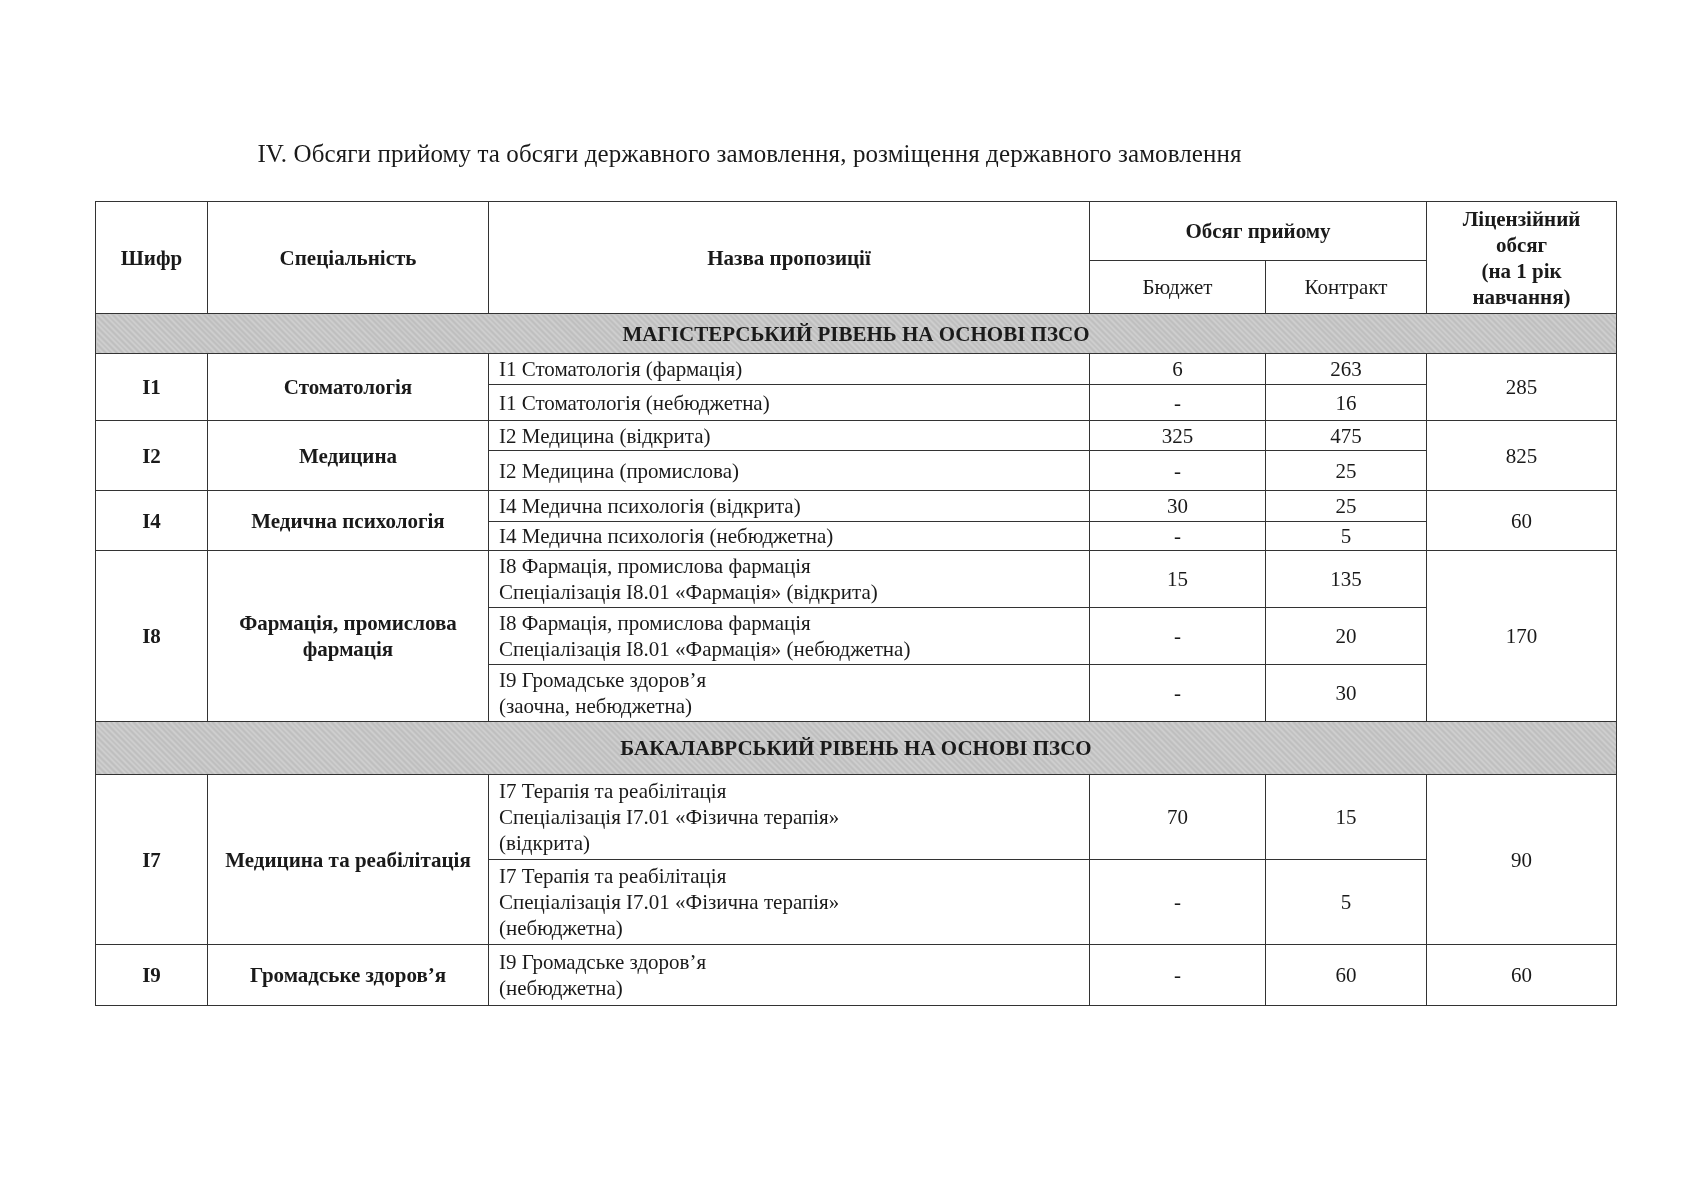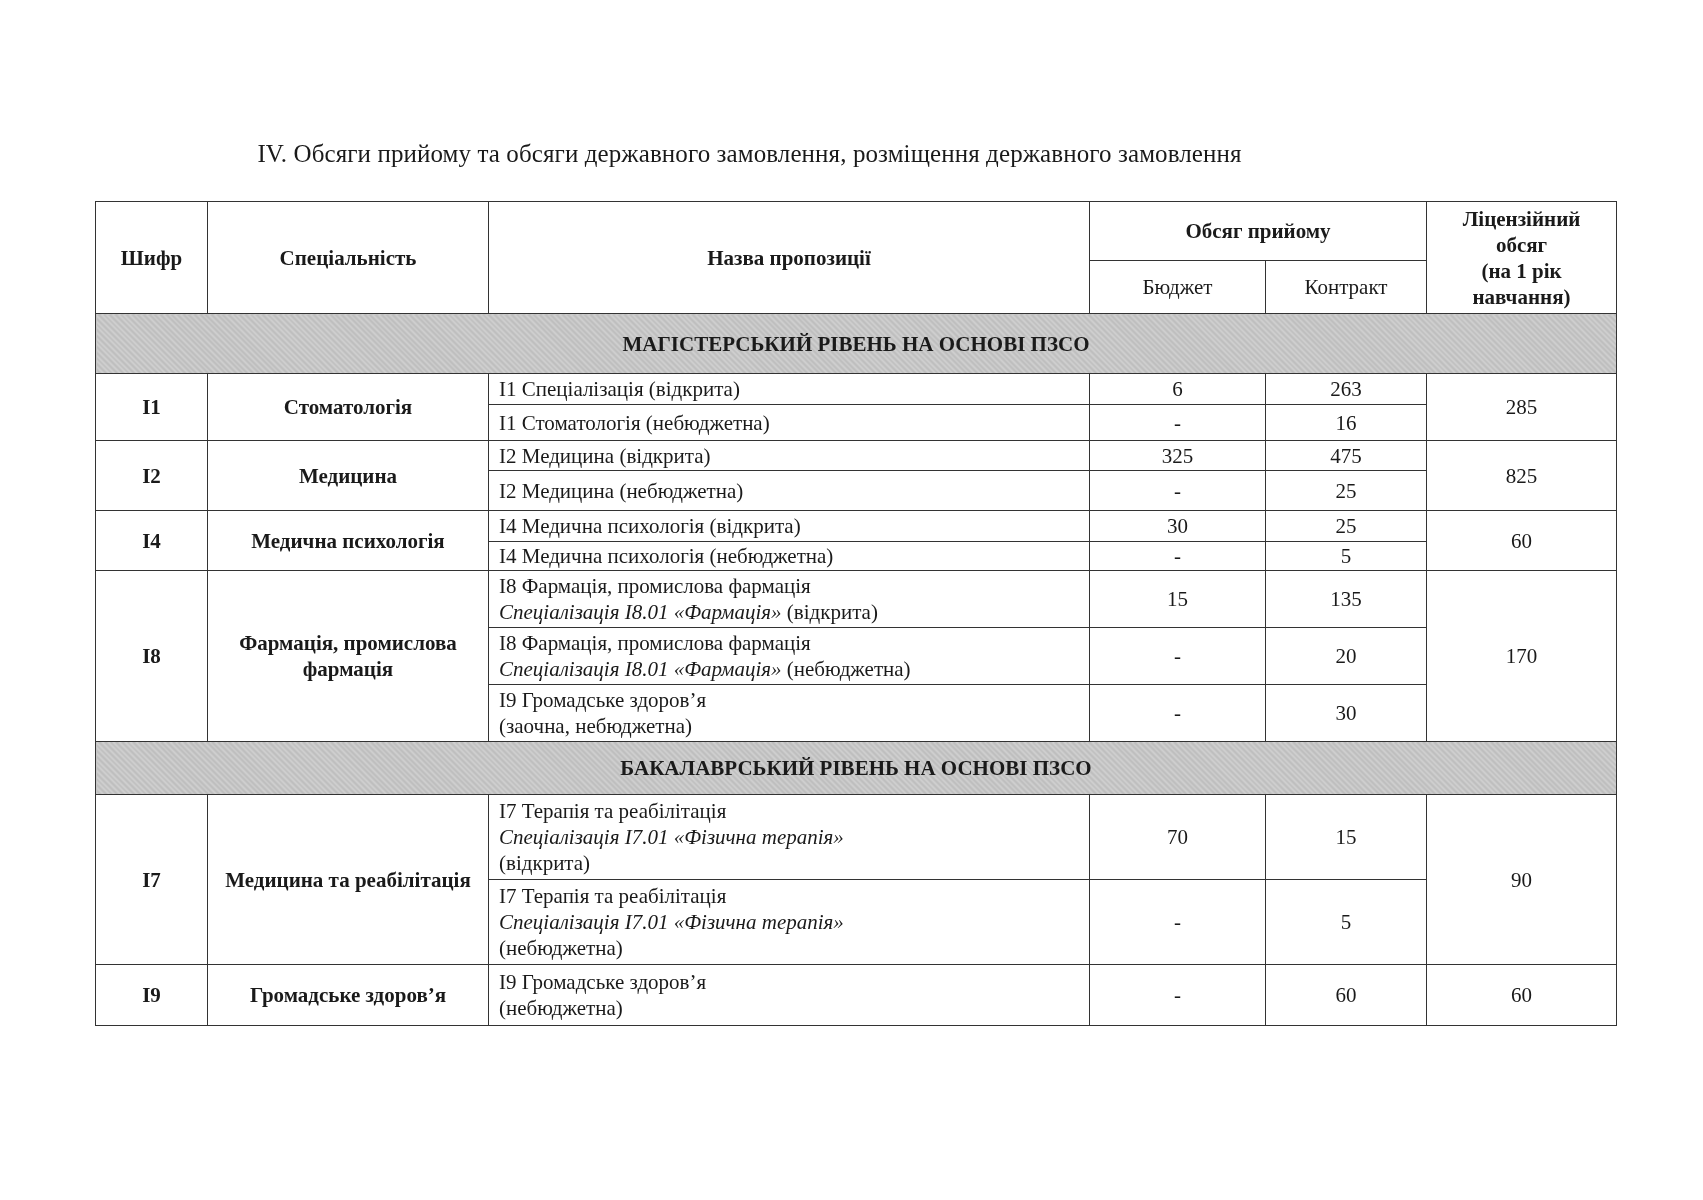--- a/index.html
+++ b/index.html
@@ -12,21 +12,21 @@
   table.main td, table.main th { border: 1.5px solid #333; padding: 0 10px; font-size: 21px;
                line-height: 26px; vertical-align: middle; }
   th { font-weight: bold; text-align: center; }
   th.plain { font-weight: normal; margin-top: 19px; }
   td.code, td.spec { font-weight: bold; text-align: center; }
   td.name { text-align: left; padding-left: 10px; }
   td.num { text-align: center; }
   td.band { background: #c8c8c8;
             background-image: repeating-linear-gradient(45deg, rgba(255,255,255,0.12) 0 2px, rgba(0,0,0,0.05) 2px 4px);
             text-align: center; font-weight: bold; font-size: 22px; }
-  .ital { font-style: italic; }
+  .ital { }
 </style>
 </head>
 <body>
 
 <div class="title">IV. Обсяги прийому та обсяги державного замовлення, розміщення державного замовлення</div>
 
 <table class="main">
   <colgroup>
     <col style="width:112px">
       <col style="width:281px">
@@ -48,48 +48,48 @@
         <div>навчання)</div>
       </th>
     </tr>
     <tr style="height:53px">
       <th class="plain">Бюджет</th>
       <th class="plain">Контракт</th>
     </tr>
   </thead>
   <tbody>
 
-    <tr style="height:60px">
+    <tr style="height:40px">
       <td colspan="6" class="band">МАГІСТЕРСЬКИЙ РІВЕНЬ НА ОСНОВІ ПЗСО</td>
     </tr>
 
     <tr style="height:31px">
       <td rowspan="2" class="code">I1</td>
       <td rowspan="2" class="spec">Стоматологія</td>
-      <td class="name">I1 Спеціалізація (відкрита)</td>
+      <td class="name">I1 Стоматологія (фармація)</td>
       <td class="num">6</td>
       <td class="num">263</td>
       <td rowspan="2" class="num">285</td>
     </tr>
     <tr style="height:36px">
       <td class="name">I1 Стоматологія (небюджетна)</td>
       <td class="num">-</td>
       <td class="num">16</td>
     </tr>
 
     <tr style="height:30px">
       <td rowspan="2" class="code">I2</td>
       <td rowspan="2" class="spec">Медицина</td>
       <td class="name">I2 Медицина (відкрита)</td>
       <td class="num">325</td>
       <td class="num">475</td>
       <td rowspan="2" class="num">825</td>
     </tr>
     <tr style="height:40px">
-      <td class="name">I2 Медицина (небюджетна)</td>
+      <td class="name">I2 Медицина (промислова)</td>
       <td class="num">-</td>
       <td class="num">25</td>
     </tr>
 
     <tr style="height:31px">
       <td rowspan="2" class="code">I4</td>
       <td rowspan="2" class="spec">Медична психологія</td>
       <td class="name">I4 Медична психологія (відкрита)</td>
       <td class="num">30</td>
       <td class="num">25</td>

